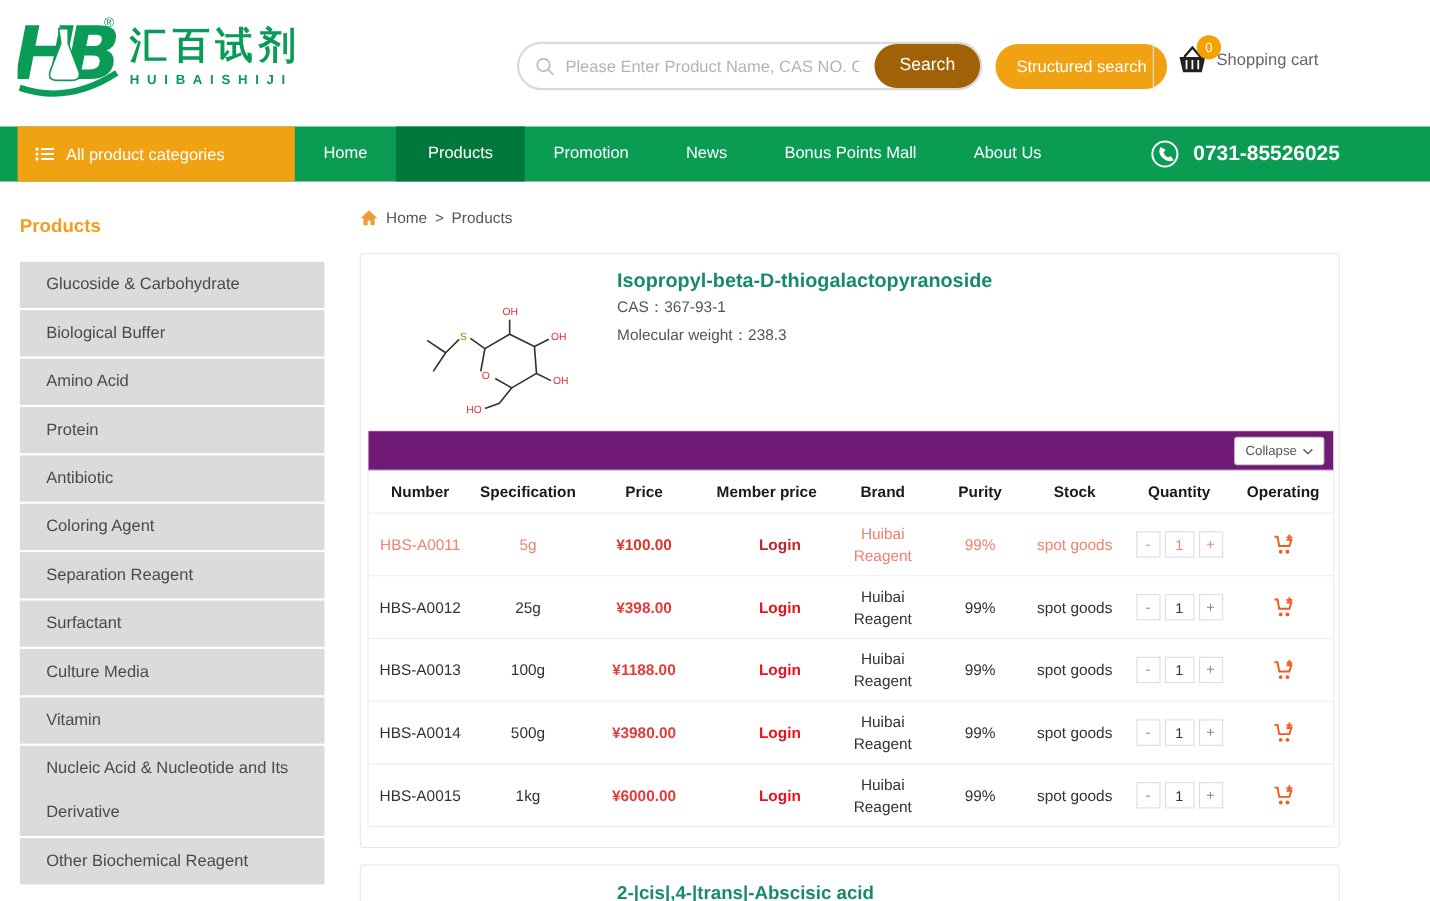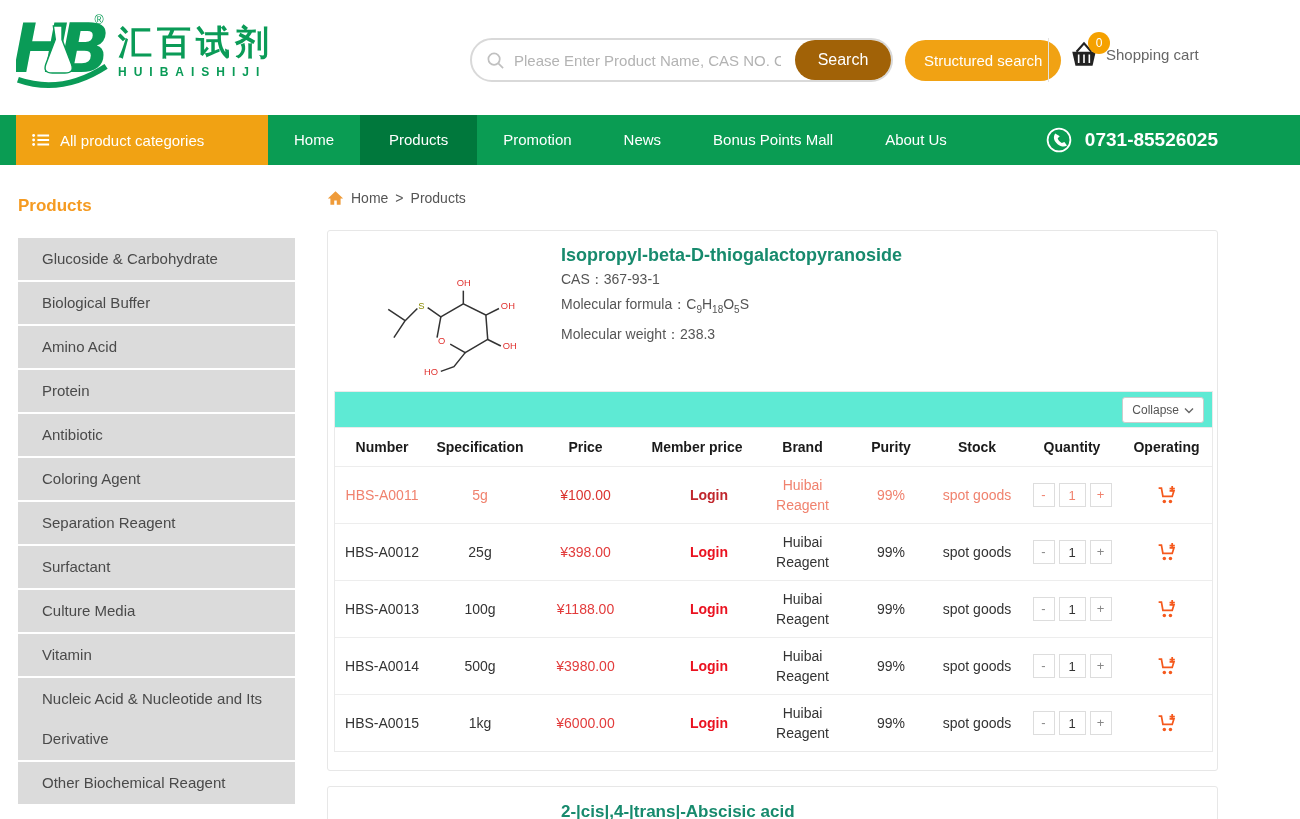--- a/index.html
+++ b/index.html
@@ -53,31 +53,31 @@
 
   .card { border:1px solid #e7e7e7; border-radius:3px; background:#fff; position:relative; }
   .card1 { margin-top:22px; height:541px; }
   .struct { position:absolute; left:45px; top:24px; }
   .prodinfo { position:absolute; left:233px; top:14px; }
   .prod-title { font-size:18px; font-weight:bold; color:#178a6d; margin-bottom:1px; cursor:pointer; }
   .prodinfo p { font-size:14px; color:#555; line-height:25px; }
   .prodinfo sub { font-size:10px; }
 
   .tablewrap { position:absolute; left:6px; top:160px; width:879px; border:1px solid #eaeaea; }
-  .toolbar { height:36px; background:#5eead4; border-bottom:1px solid #eaeaea; position:relative; }
+  .toolbar { height:36px; background:#701a75; border-bottom:1px solid #eaeaea; position:relative; }
   .collapse-btn { position:absolute; right:8px; top:5px; height:26px; padding:0 9px; background:#fff;
     border:1px solid #ccc; border-radius:3px; font-size:12px; color:#555; cursor:pointer;
     display:flex; align-items:center; gap:5px; }
   .grid { display:grid; grid-template-columns:94px 102px 109px 114px 97px 80px 92px 98px 91px; }
   .headrow { height:38px; }
   .headrow .cell { font-weight:bold; color:#1a1a1a; font-size:14px; }
   .cell { display:flex; align-items:center; justify-content:center; text-align:center;
     font-size:14px; color:#333; }
   .row { min-height:57px; border-top:1px solid #ededed; }
-  .price { color:#e23b3b; }
+  .price { color:#e23b3b;font-weight:bold; }
   .login { color:#ea1220; font-weight:bold; text-decoration:none; cursor:pointer;padding-left:24px; }
   .brand span { display:block; line-height:20px; }
   .qty { gap:4px; }
   .step { width:22px; height:24px; border:1px solid #ddd; background:#fff; color:#888;
     font-size:13px; cursor:pointer; line-height:20px; }
   .qtyin { width:27px; height:24px; border:1px solid #ddd; text-align:center; font-size:13px;
     color:#333; outline:none; }
   .cartbtn { cursor:pointer; display:inline-flex; }
   
   .row.hl .cell, .row.hl .brand span { color:#f0826e; }
@@ -207,21 +207,20 @@
         <text x="67" y="95" font-size="10" fill="#e0312e">O</text>
         <text x="87" y="33" font-size="10" fill="#e0312e">OH</text>
         <text x="134" y="58" font-size="10" fill="#e0312e">OH</text>
         <text x="136" y="100" font-size="10" fill="#e0312e">OH</text>
         <text x="52" y="128" font-size="10" fill="#e0312e">HO</text>
       </svg>
     </div>
     <div class="prodinfo">
       <div class="prod-title">Isopropyl-beta-D-thiogalactopyranoside</div>
       <p><span>CAS：</span><span>367-93-1</span></p>
-      <p><span>Molecular formula：</span><span>C<sub>9</sub>H<sub>18</sub>O<sub>5</sub>S</span></p>
       <p><span>Molecular weight：</span><span>238.3</span></p>
     </div>
 
     <div class="tablewrap">
       <div class="toolbar">
         <button class="collapse-btn">
           <span>Collapse</span>
           <svg width="10" height="7" viewBox="0 0 10 6">
               <path d="M1 1 L5 5 L9 1" fill="none" stroke="#666" stroke-width="1.4"></path>
             </svg>

